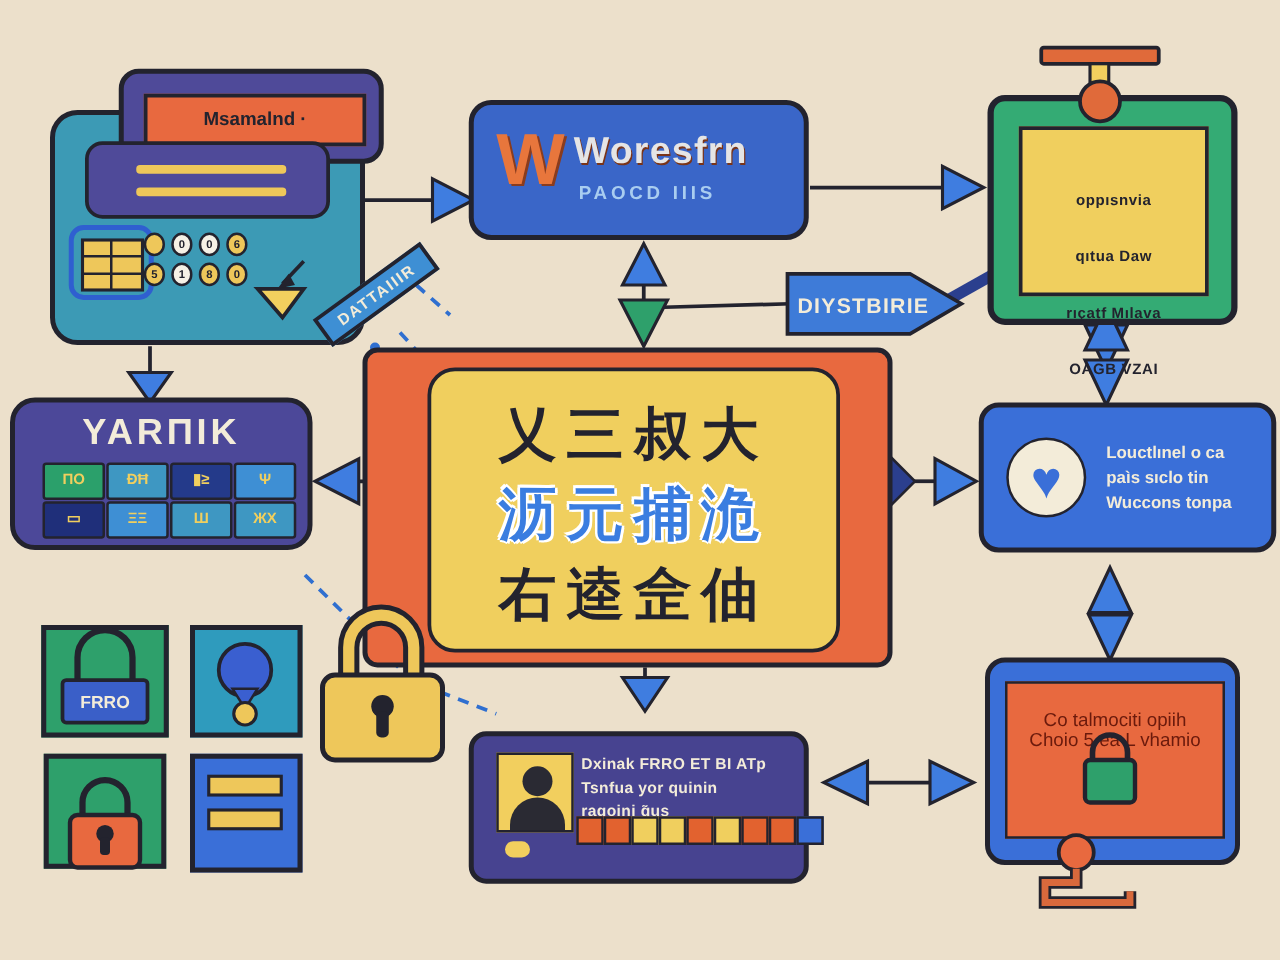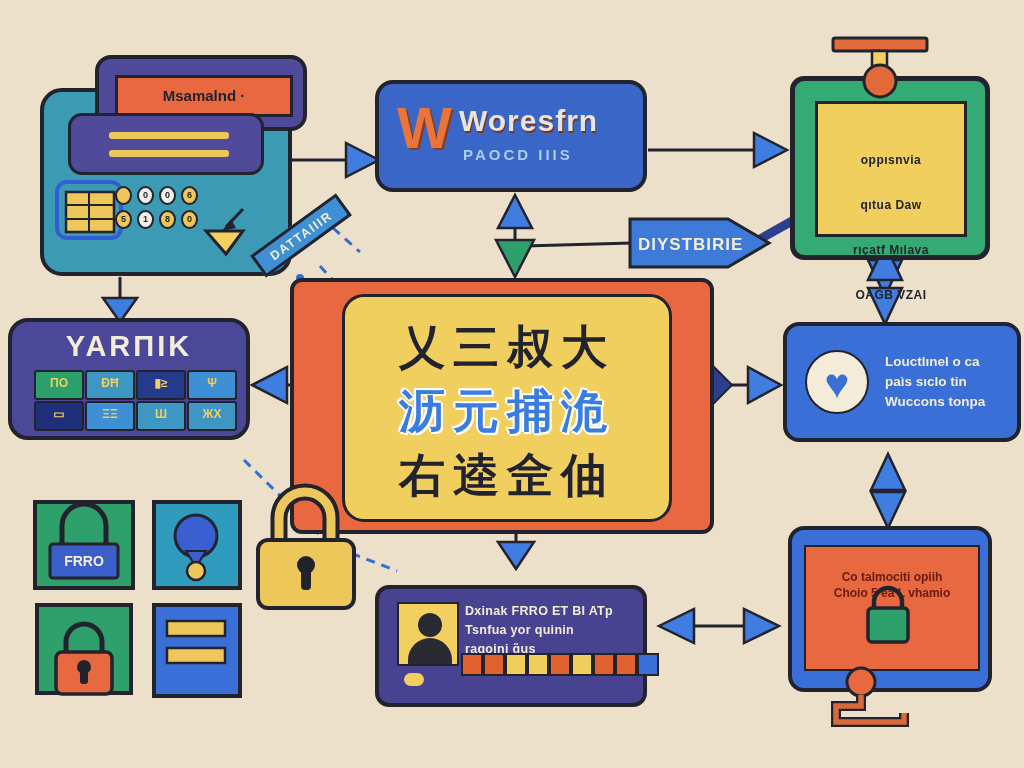--- a/index.html
+++ b/index.html
@@ -59,21 +59,21 @@
   .avatar-head{position:absolute;left:19px;top:9px;width:24px;height:24px;border-radius:50%;background:#2a2a33;}
   .avatar-body{position:absolute;left:9px;top:34px;width:44px;height:26px;border-radius:22px 22px 0 0;background:#2a2a33;}
   .blob{left:25px;top:84px;width:20px;height:13px;border-radius:7px;background:#f2cf5e;}
   .id-text{left:86px;top:13px;color:#f3ecd9;font-size:12.5px;font-weight:bold;line-height:19px;letter-spacing:0.3px;}
   .progress{left:82px;top:64px;display:flex;}
   .pseg{width:18px;height:19px;border:2px solid #23232e;margin-right:0px;}
   
   .securebox{left:788px;top:526px;width:204px;height:166px;border-radius:16px;background:#3a6fd8;}
   .secure-inner{left:12px;top:15px;width:176px;height:126px;background:#e8693f;border:2.5px solid #23232e;
       text-align:center;padding-top:22px;}
-  .secure-inner div{font-size:12px;font-weight:bold;color:#6b1a0c;line-height:16px;}
+  .secure-inner div{font-size:15px;font-weight:normal;color:#6b1a0c;line-height:16px;}
   
   .datair{left:248px;top:222px;width:106px;height:27px;background:#3e8fd4;border:3px solid #23232e;z-index:5;
       transform:rotate(-36deg);color:#f3ecd9;font-size:12.5px;font-weight:bold;letter-spacing:1.5px;
       text-align:center;line-height:22px;}
 </style>
 </head>
 <body>
 
 <div id="canvas">
 

